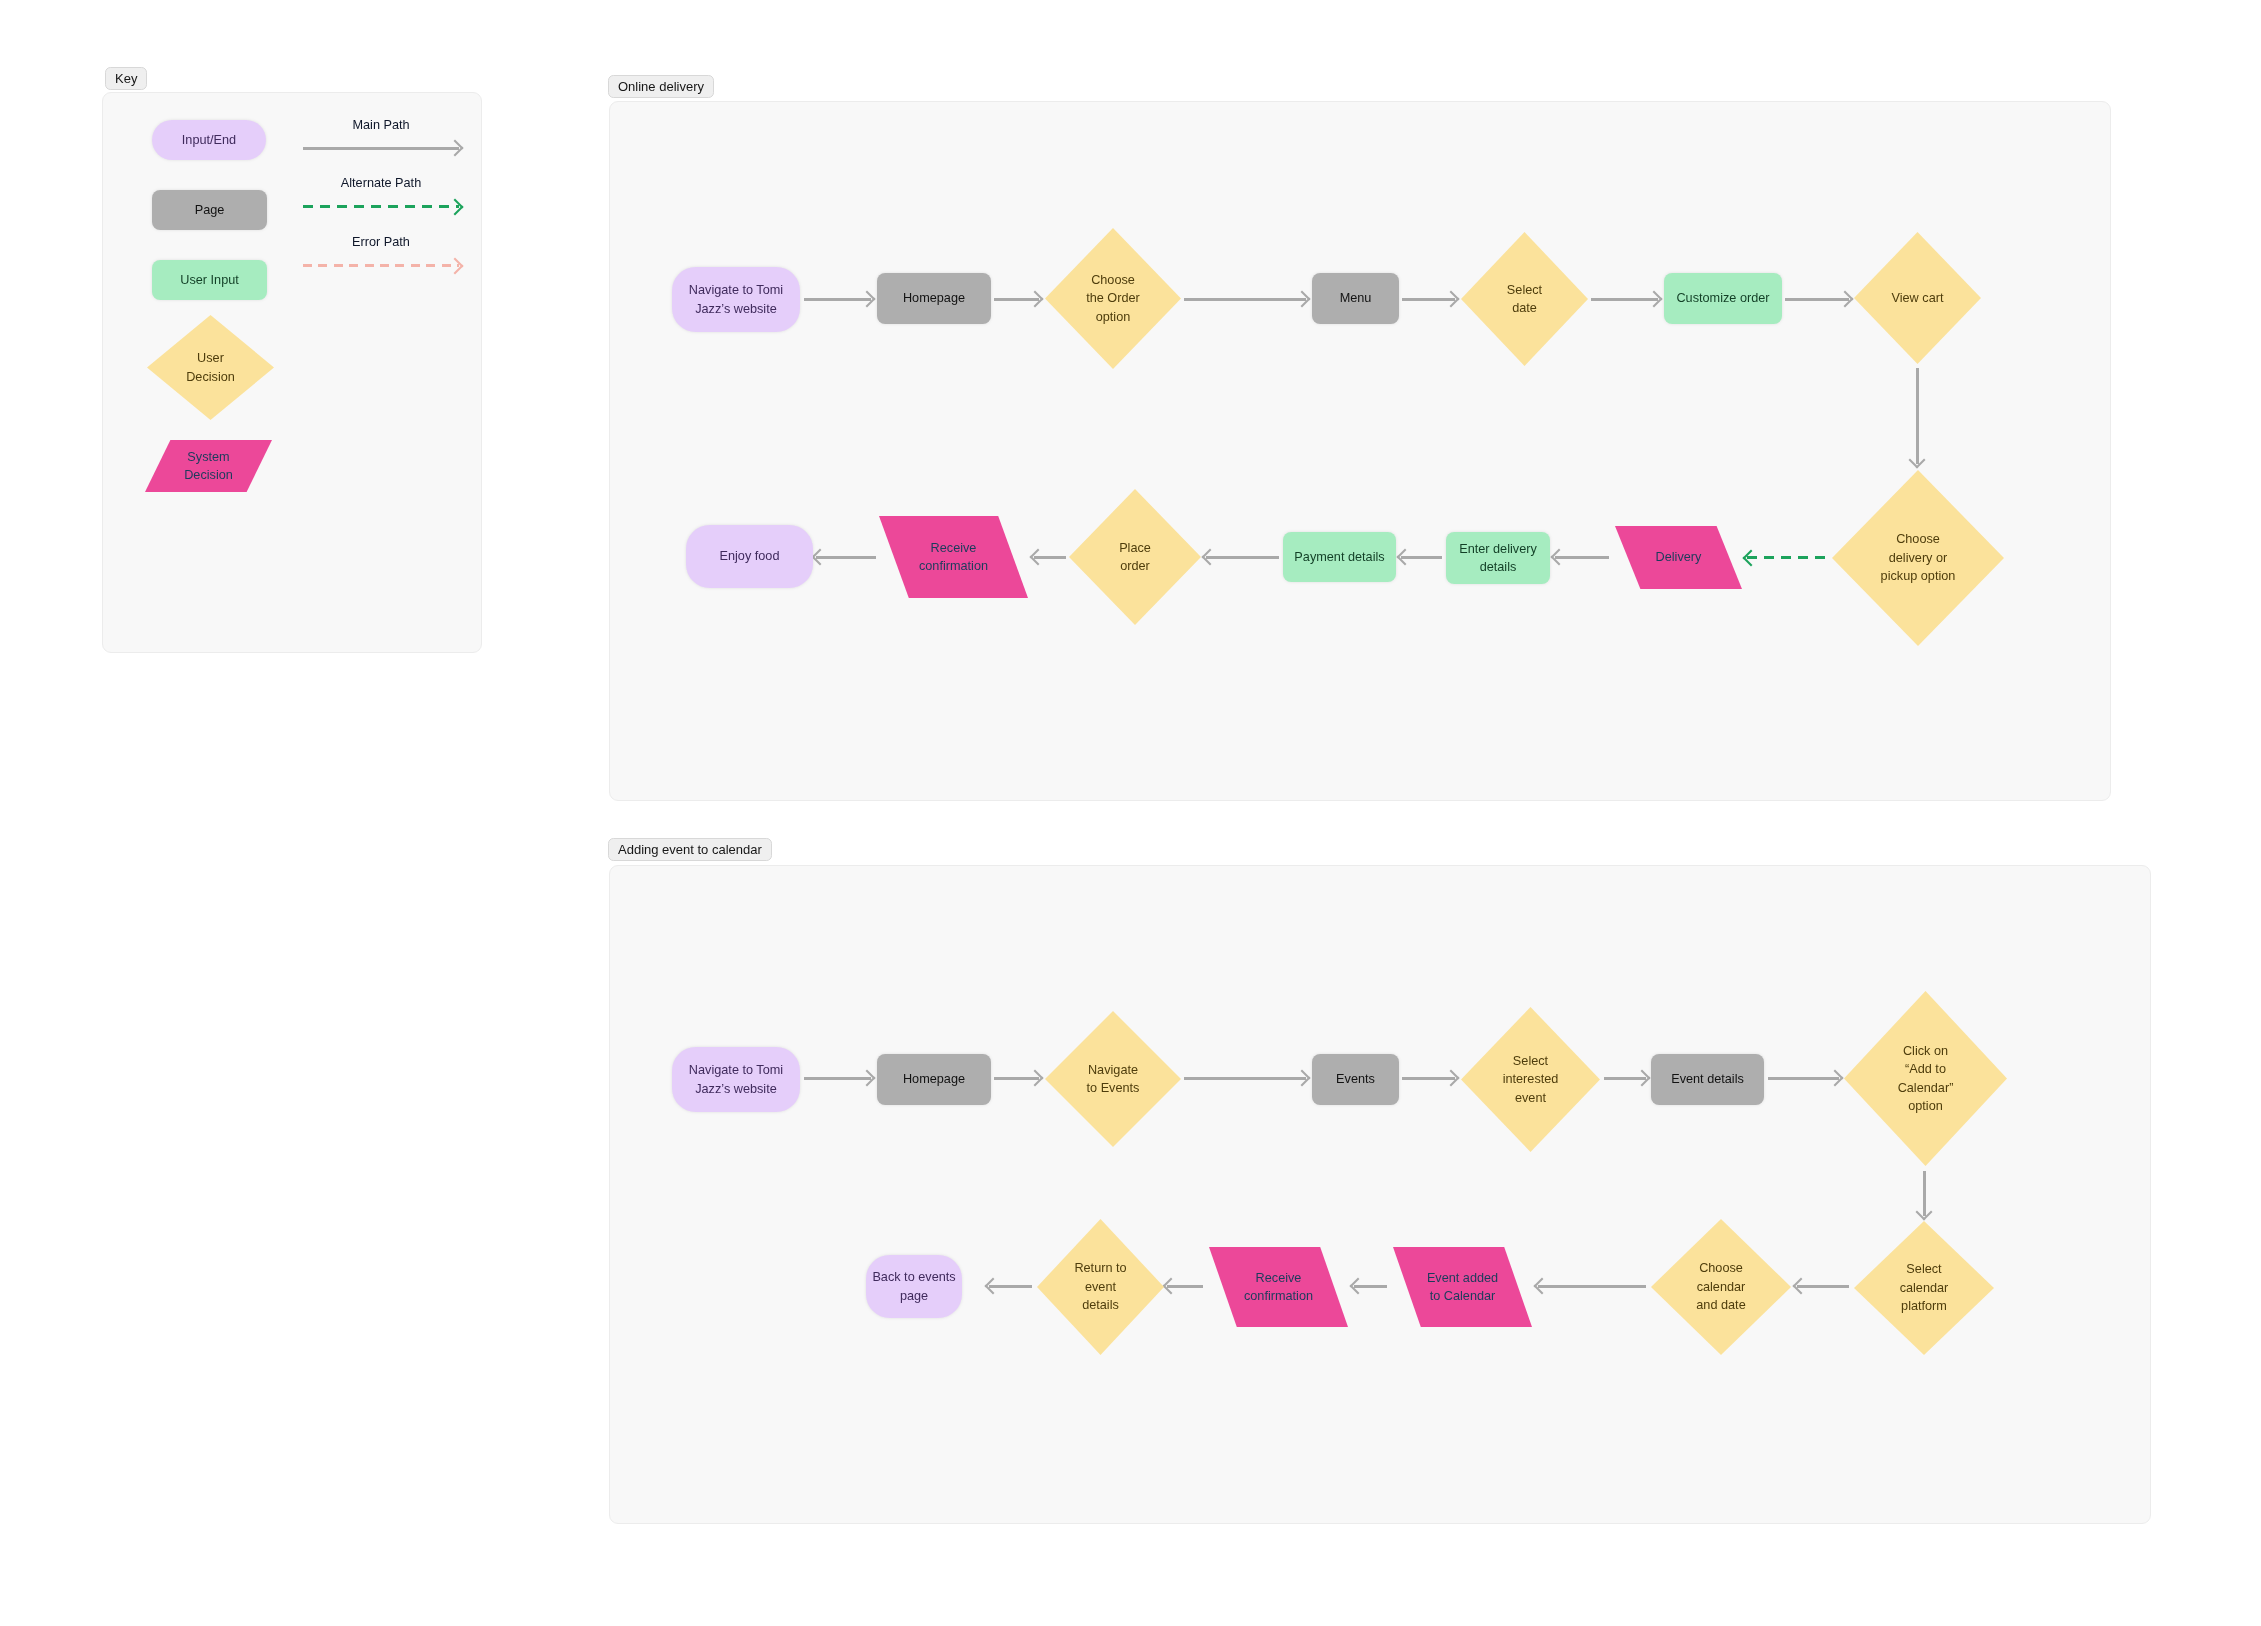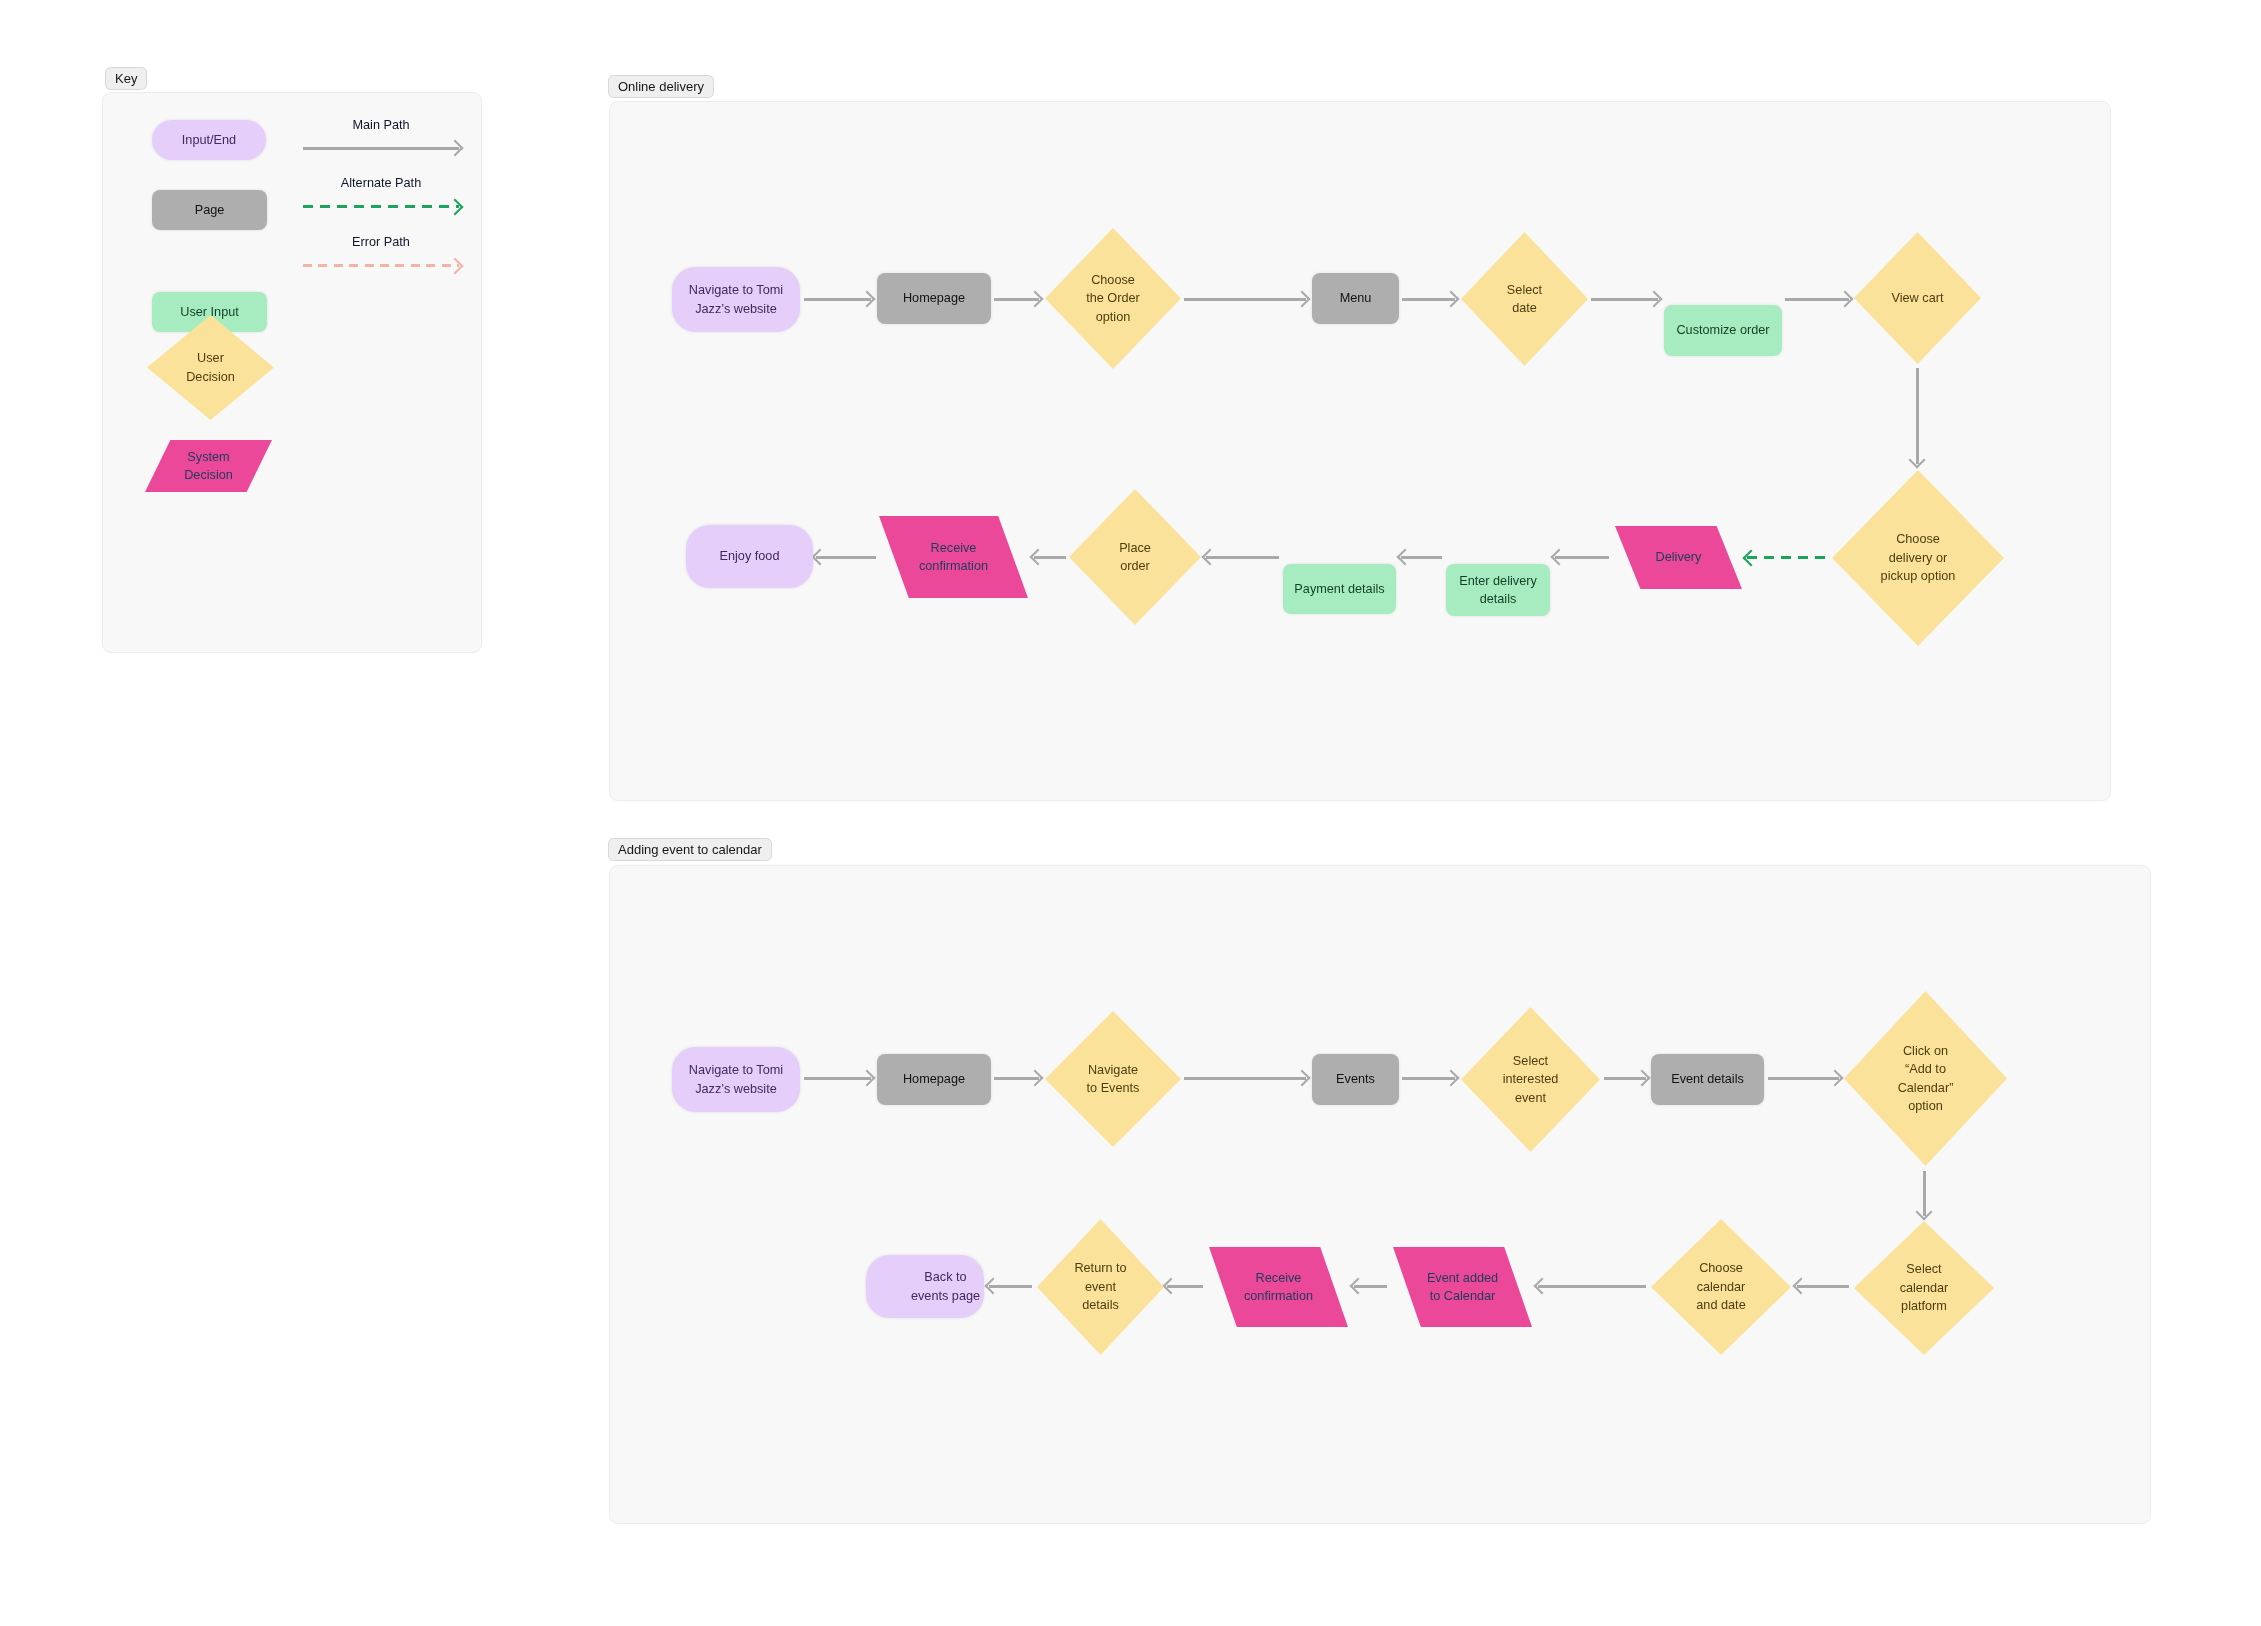--- a/index.html
+++ b/index.html
@@ -12,21 +12,21 @@
   .chip { position:absolute; background:#efefef; border:1.4px solid #d8d8d8; border-radius:5.4px;
     padding:2.7px 9px 3.6px; font-size:13px; font-weight:500; color:#161616; white-space:nowrap; z-index:5; }
 
   .node { position:absolute; display:flex; align-items:center; justify-content:center;
     text-align:center; font-size:12.7px; line-height:1.45; z-index:3;
     filter:drop-shadow(0 0.9px 1.4px rgba(0,0,0,0.10)); }
   .node .lbl { display:block; }
 
   .purple { background:#e5cefa; color:#3f2a5c; }
   .grayb  { background:#aeaeae; color:#121212; }
-  .greenb { background:#a6ecc0; color:#123f26;margin-top:32px; }
+  .greenb { background:#a6ecc0; color:#123f26; }
   .yellow { background:#fbe29b; color:#4e3d0c; }
   .blueb  { background:#ec4899; color:#1b3c5c; }
 
   .rounded  { border-radius:8.1px; }
   .stadium  { border-radius:23.5px; }
   .diamond  { clip-path:polygon(50% 0,100% 50%,50% 100%,0 50%); filter:none; }
   .para     { clip-path:polygon(0 0,80% 0,100% 100%,20% 100%); filter:none; }
   .para-alt { clip-path:polygon(20% 0,100% 0,80% 100%,0 100%); filter:none; }
 
   
@@ -210,16 +210,16 @@
 <div class="node blueb para" style="left:1209px;top:1247px;width:139px;height:80px;">
   <span class="lbl" style="max-width:83px;">Receive confirmation</span>
   </div>
 <div class="a h l" style="left:1167px;top:1285px;width:36px;"></div>
 
 <div class="node yellow diamond" style="left:1037px;top:1219px;width:127px;height:136px;">
   <span class="lbl" style="max-width:60px;">Return to event details</span>
   </div>
 <div class="a h l" style="left:989px;top:1285px;width:43px;"></div>
 
-<div class="node purple stadium" style="left:866px;top:1255px;width:118px;height:63px;padding-left:41px;">
+<div class="node purple stadium" style="left:866px;top:1255px;width:96px;height:63px;">
   <span class="lbl" style="max-width:98px;">Back to events page</span>
   </div>
 
 
 </body></html>

